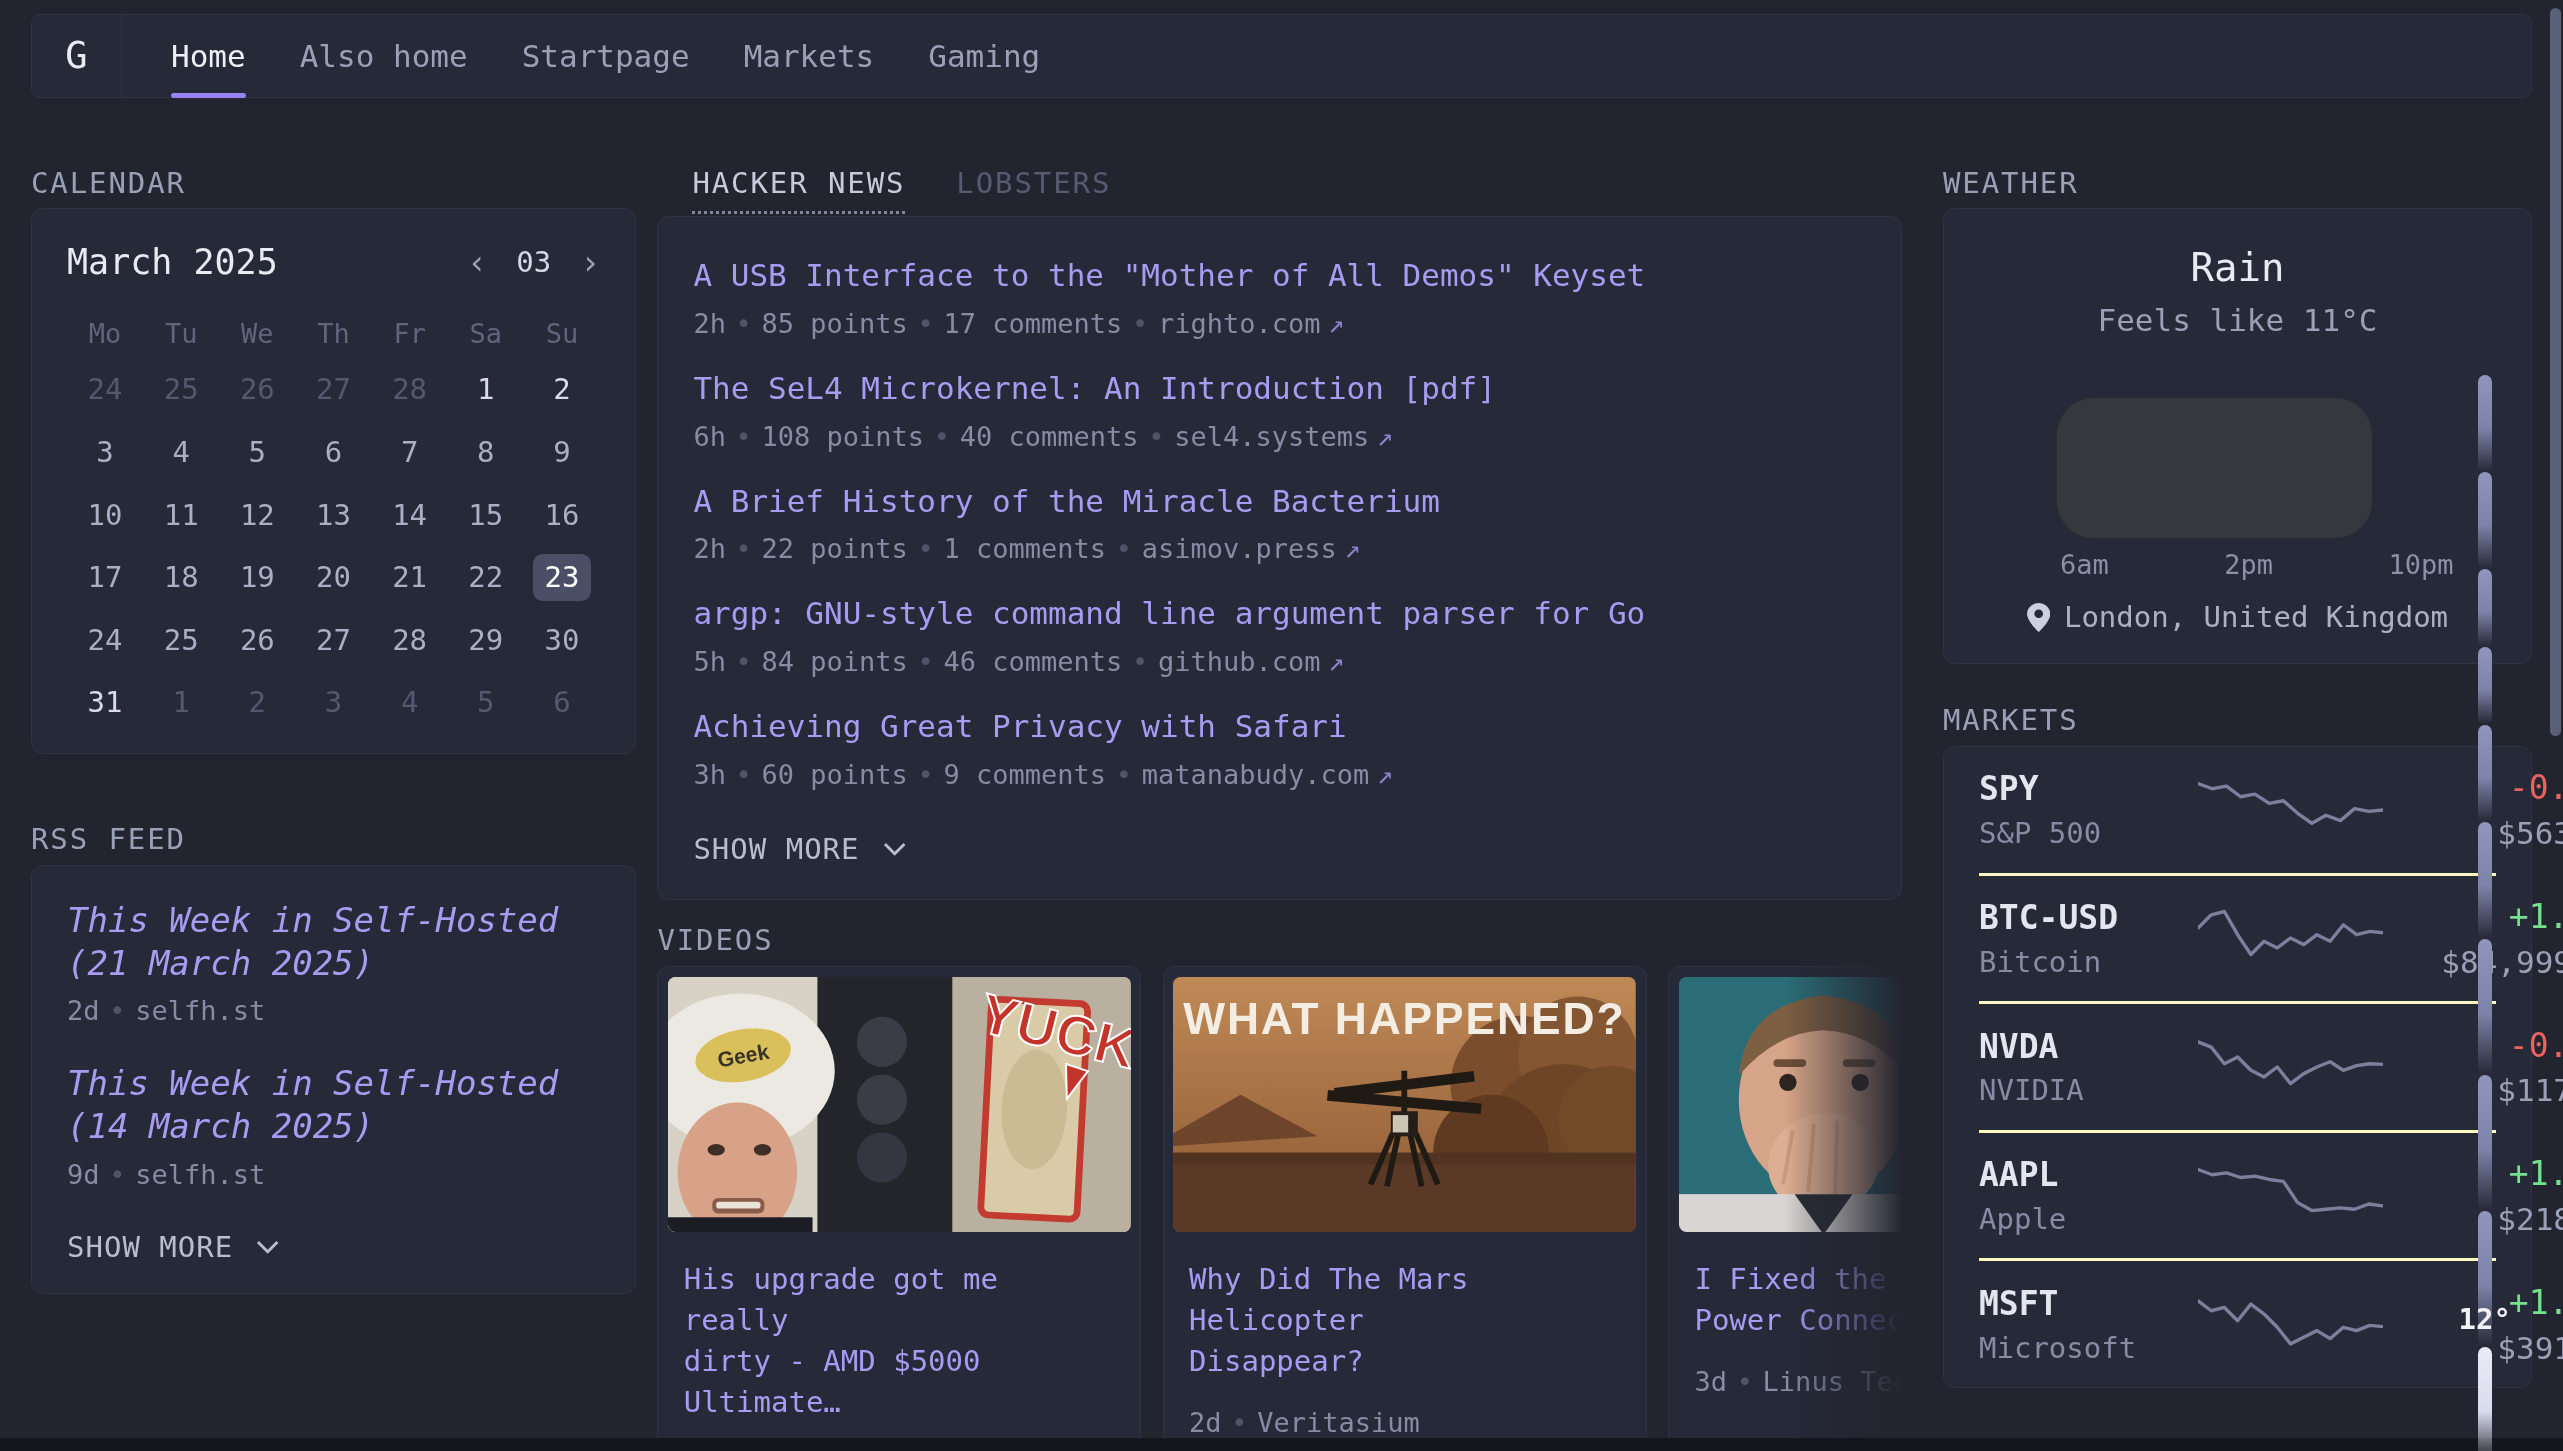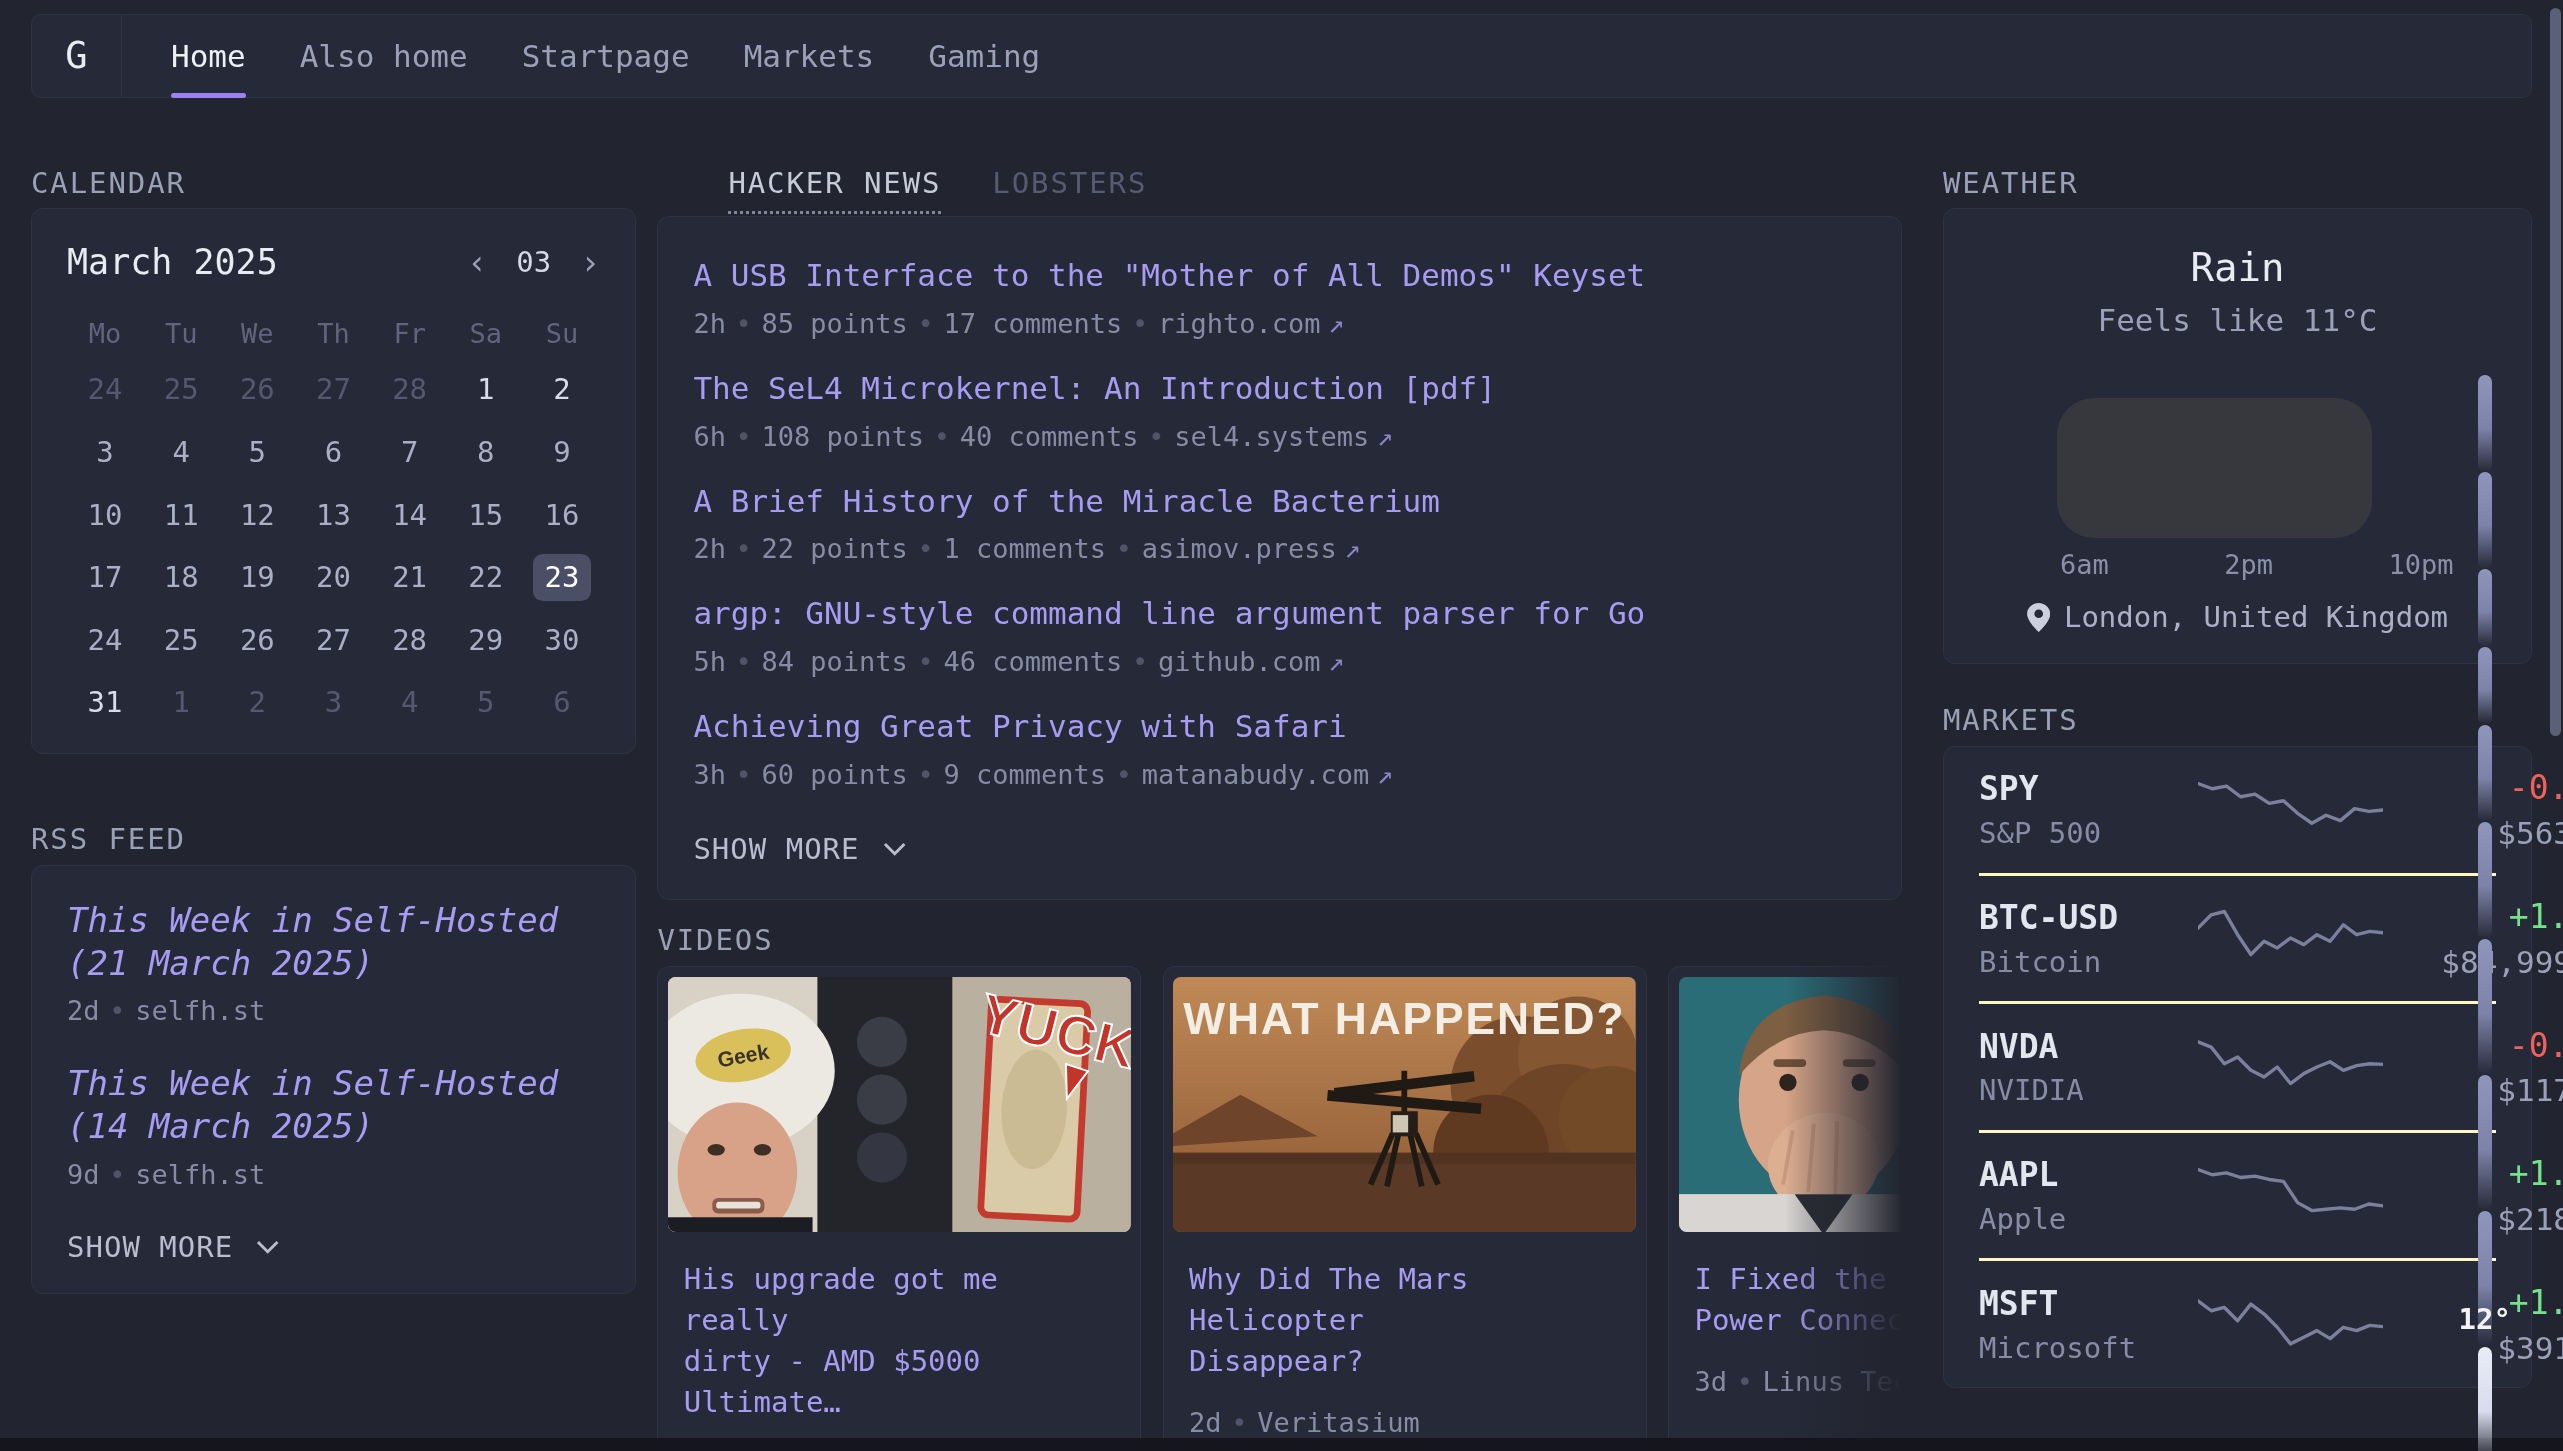--- a/index.html
+++ b/index.html
@@ -42,21 +42,21 @@
   .feed-title{font-size:34px;line-height:43px;color:var(--link);cursor:pointer;font-style:italic;}
   .feed-meta{margin-top:9.7px;font-size:27px;line-height:33px;color:var(--text-meta);}
   .dot{color:var(--sep-dot);margin:0 9.7px;}
   .rss-item + .rss-item{margin-top:35px;}
   .show-more{margin-top:39px;display:flex;align-items:center;gap:23px;font-size:29px;letter-spacing:1px;color:#b9bdcd;cursor:pointer;}
   .chev-icon{stroke:#b9bdcd;stroke-width:3;fill:none;}
   .mt-label{margin-top:68px;}
   
   .feed-tabs{display:flex;gap:51px;align-items:flex-start;margin-left:35px;}
   .feed-tab{font-size:29px;letter-spacing:1.9px;color:#c7cad9;padding-bottom:11.7px;cursor:pointer;}
-  .feed-tab.active{border-bottom:3.9px dotted #80869e;margin-left:36px;}
+  .feed-tab.active{border-bottom:3.9px dotted #80869e;}
   .feed-tab.inactive{color:var(--text-dim);}
   .hn-panel{padding:39px 35px 33px;margin-top:2px;}
   .hn-item + .hn-item{margin-top:29px;}
   .hn-title{font-size:31px;line-height:39px;color:var(--link);cursor:pointer;}
   .hn-meta{margin-top:11.7px;font-size:27px;line-height:33px;color:var(--text-meta);}
   .ext-arrow{color:#8d83c9;margin-left:7.8px;}
   .hn-show-more{margin-top:41px;}
   
   .videos-label{margin-top:23.4px;}
   .videos-row{position:relative;margin-top:7.8px;display:flex;gap:21.4px;overflow:hidden;}

